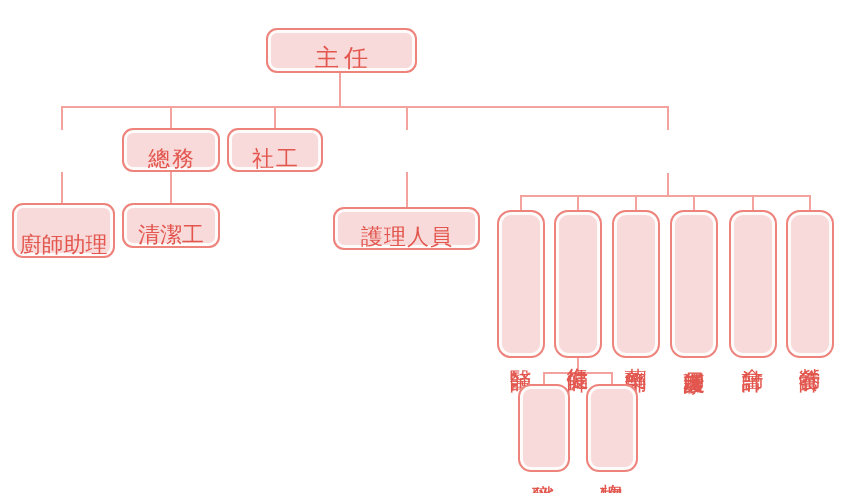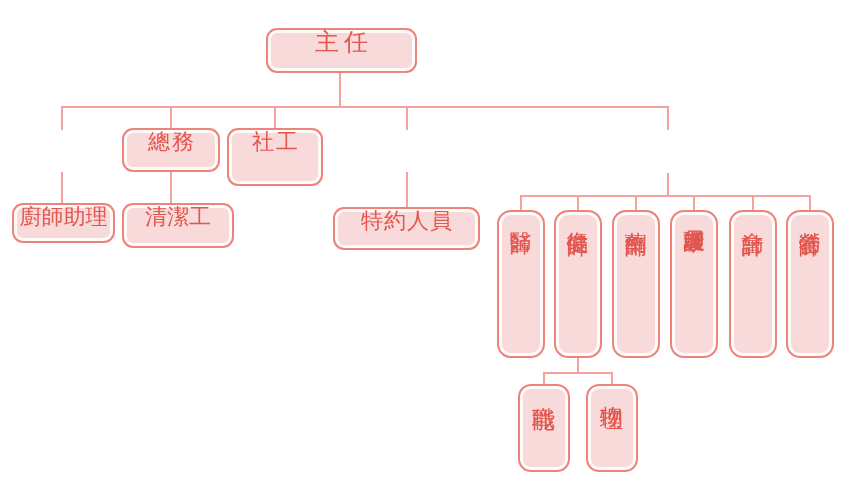--- a/index.html
+++ b/index.html
@@ -15,21 +15,21 @@
     position:relative;width:850px;height:493px;background:var(--bg);
     font-family:"DejaVu Sans","Liberation Sans",sans-serif;
     overflow:hidden;
   }
   .node{
     position:absolute;box-sizing:border-box;
     background:var(--box-fill);
     border:2px solid var(--box-border);
     border-radius:11px;
     box-shadow:inset 0 0 0 3px var(--box-ring);
-    display:flex;align-items:flex-start;justify-content:center;
+    display:flex;align-items:flex-end;justify-content:center;
     color:var(--text-color);
     font-size:22px;line-height:1.05;
   }
   .node .lbl{white-space:nowrap;letter-spacing:2px;padding-left:2px;}
   .root-node{font-size:24px;}
   .root-node .lbl{letter-spacing:5px;padding-left:5px;}
   .tall{border-radius:14px;}
   .tall .lbl,.vsmall .lbl{
     writing-mode:vertical-rl;text-orientation:upright;
     white-space:normal;letter-spacing:2px;padding-left:0;padding-top:2px;
@@ -68,32 +68,32 @@
   <div class="line" style="left:543px;top:372px;width:2px;height:12px"></div>
   <div class="line" style="left:611px;top:372px;width:2px;height:12px"></div>
 
   <div class="node root-node" style="left:266px;top:28px;width:151px;height:45px">
     <span class="lbl">主任</span>
   </div>
 
   <div class="node" style="left:122px;top:128px;width:98px;height:44px">
     <span class="lbl">總務</span>
   </div>
-  <div class="node" style="left:227px;top:128px;width:96px;height:58px">
+  <div class="node" style="left:227px;top:128px;width:96px;height:44px">
     <span class="lbl">社工</span>
   </div>
 
-  <div class="node" style="left:12px;top:203px;width:103px;height:40px">
+  <div class="node" style="left:12px;top:203px;width:103px;height:55px">
     <span class="lbl" style="letter-spacing:0;padding-left:0">廚師助理</span>
   </div>
-  <div class="node" style="left:122px;top:203px;width:112px;height:45px">
+  <div class="node" style="left:122px;top:203px;width:98px;height:45px">
     <span class="lbl" style="letter-spacing:0;padding-left:0">清潔工</span>
   </div>
   <div class="node" style="left:333px;top:207px;width:147px;height:43px">
-    <span class="lbl" style="letter-spacing:1px;padding-left:1px">特約人員</span>
+    <span class="lbl" style="letter-spacing:1px;padding-left:1px">護理人員</span>
   </div>
 
   <div class="node tall" style="left:497px;top:210px;width:48px;height:148px">
     <span class="lbl">醫師</span>
   </div>
   <div class="node tall" style="left:554px;top:210px;width:48px;height:148px">
     <span class="lbl">復健師</span>
   </div>
   <div class="node tall" style="left:612px;top:210px;width:48px;height:148px">
     <span class="lbl">藥劑師</span>

